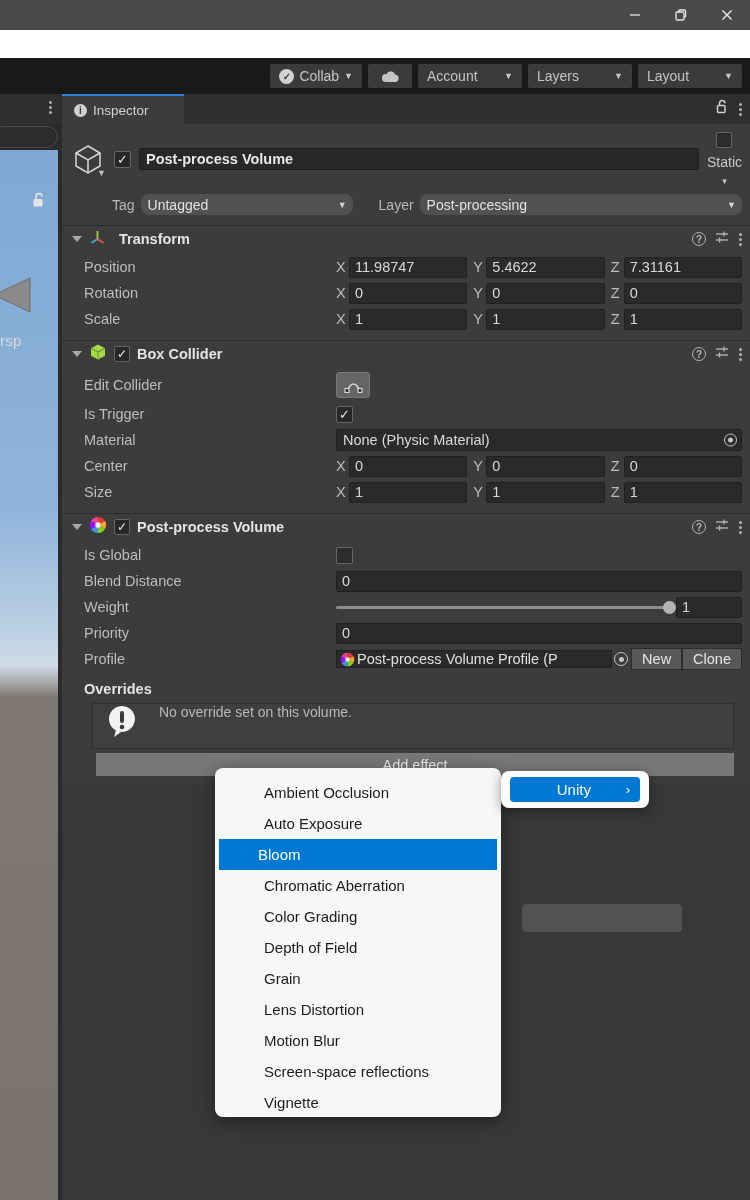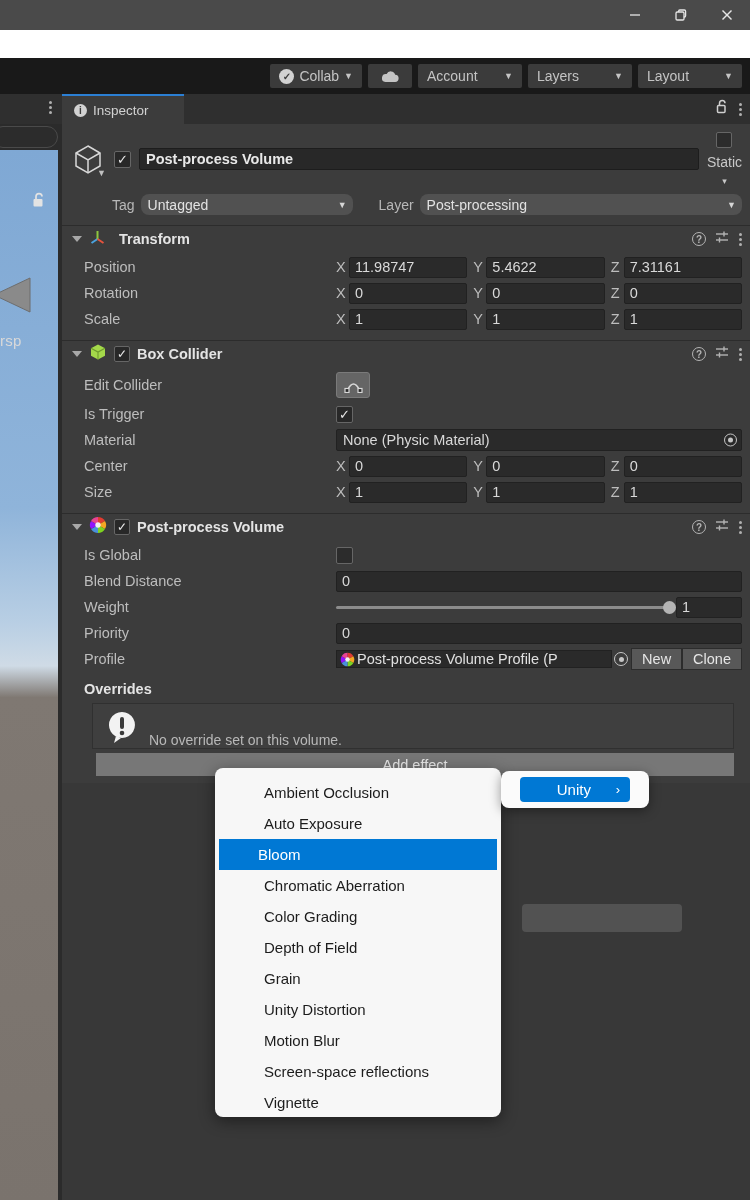--- a/index.html
+++ b/index.html
@@ -200,21 +200,21 @@
               display:flex;align-items:center;justify-content:center; margin: 0 3px 0 2px; flex:0 0 auto; }
   .prof-dot b { width: 5px; height: 5px; background: #c6c6c6; border-radius: 50%; display:block; }
   .sm-btn { height: 22px; background: #585858; border: 1px solid #2c2c2c;
             color: #e6e6e6; font-size: 14.5px; display: flex; align-items: center;
             justify-content: center; padding: 0 10px; flex: 0 0 auto; }
 
   .overrides-title { color: #e4e4e4; font-size: 14.5px; font-weight: bold;
                      padding: 8px 0 6px 14px; }
   .helpbox {
     margin: 0 8px 0 22px; height: 46px; background: #3f3f3f; border: 1px solid #303030;
-    display: flex; align-items: flex-end; gap: 10px; padding-left: 12px;
+    display: flex; align-items: flex-start; gap: 20px; padding-left: 12px;
   }
   .helpbox .txt { color: #b8b8b8; font-size: 14px; }
   .add-effect {
     margin: 4px 8px 0 26px; height: 23px; background: #777777;
     color: #e8e8e8; font-size: 14.5px; display: flex;
     align-items: center; justify-content: center;
   }
 
   .add-component-btn {
     position: absolute; left: 460px; top: 810px; width: 160px; height: 28px;
@@ -234,21 +234,21 @@
   }
   .ctx-item.sel { background: #0078d4; color: #ffffff; margin: 0 4px;
                   border-radius: 0; padding-left: 39px; }
   .unity-pill {
     position: absolute; left: 501px; top: 771px; width: 148px; height: 37px;
     background: #fbfbfb; border-radius: 8px;
     box-shadow: 0 3px 12px rgba(0,0,0,.4);
     display: flex; align-items: center; justify-content: center;
   }
   .unity-pill .inner {
-    width: 110px; height: 25px; background: #0078d4; border-radius: 4px;
+    width: 130px; height: 25px; background: #0078d4; border-radius: 4px;
     display: flex; align-items: center; justify-content: space-between;
     padding: 0 10px 0 0; color: #fff; font-size: 15px;
   }
   .unity-pill .inner .lab { flex: 1 1 auto; text-align: center; padding-left: 12px; }
   .unity-pill .inner .arrow { font-size: 13px; }
 </style>
 </head>
 <body>
 
 <div id="root">
@@ -655,21 +655,21 @@
   </div>
 
   <div class="ctx-menu">
     <div class="ctx-item">Ambient Occlusion</div>
     <div class="ctx-item">Auto Exposure</div>
     <div class="ctx-item sel">Bloom</div>
     <div class="ctx-item">Chromatic Aberration</div>
     <div class="ctx-item">Color Grading</div>
     <div class="ctx-item">Depth of Field</div>
     <div class="ctx-item">Grain</div>
-    <div class="ctx-item">Unity Distortion</div>
+    <div class="ctx-item">Lens Distortion</div>
     <div class="ctx-item">Motion Blur</div>
     <div class="ctx-item">Screen-space reflections</div>
     <div class="ctx-item">Vignette</div>
   </div>
 
   <div class="unity-pill">
     <div class="inner">
       <span class="lab">Unity</span>
       <span class="arrow">›</span>
     </div>

